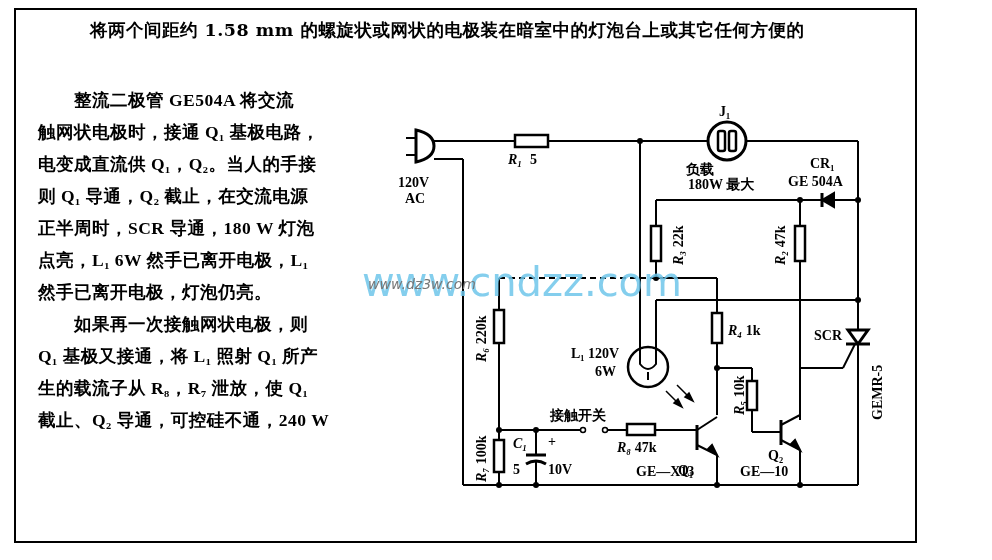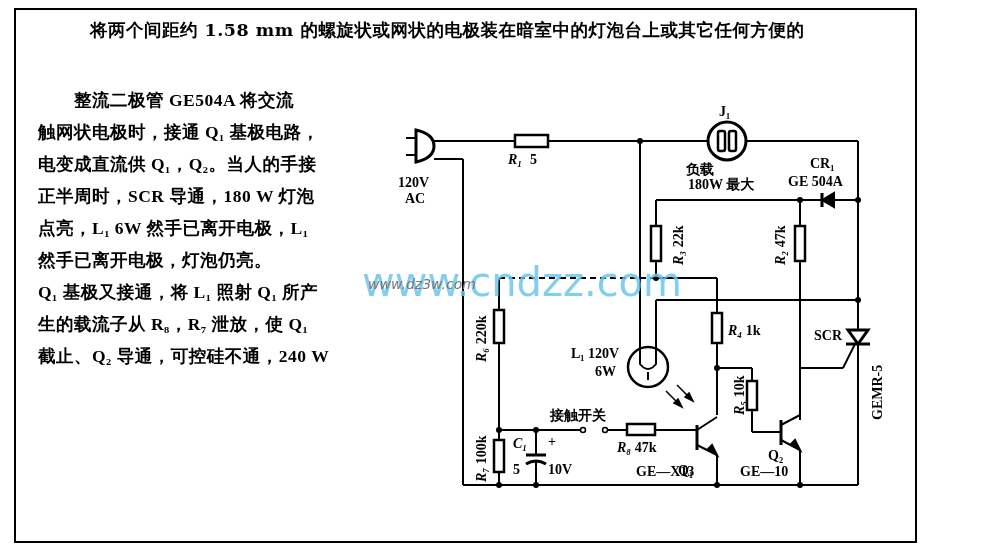--- a/index.html
+++ b/index.html
@@ -24,23 +24,25 @@
 <div class="frame"></div>
 
 <div class="para" id="intro">
   <span class="line">　　将两个间距约 1.58 mm 的螺旋状或网状的电极装在暗室中的灯泡台上或其它任何方便的</span>
 </div>
 
 <div class="para" id="left-text">
   <span class="line">　　整流二极管 GE504A 将交流</span>
   <span class="line">触网状电极时，接通 Q₁ 基极电路，</span>
   <span class="line">电变成直流供 Q₁，Q₂。当人的手接</span>
+  <span class="line">则 Q₁ 导通，Q₂ 截止，在交流电源</span>
   <span class="line">正半周时，SCR 导通，180 W 灯泡</span>
   <span class="line">点亮，L₁ 6W 然手已离开电极，L₁</span>
   <span class="line">然手已离开电极，灯泡仍亮。</span>
+  <span class="line">　　如果再一次接触网状电极，则</span>
   <span class="line">Q₁ 基极又接通，将 L₁ 照射 Q₁ 所产</span>
   <span class="line">生的载流子从 R₈，R₇ 泄放，使 Q₁</span>
   <span class="line">截止、Q₂ 导通，可控硅不通，240 W</span>
 </div>
 
 <svg width="992" height="560" viewBox="0 0 992 560" stroke="#000" stroke-width="2" fill="none">
 
   <g>
     <path d="M416 130 L416 162 Q434 158 434 146 Q434 134 416 130 Z" stroke-width="3"></path>
     <line x1="406" y1="138" x2="416" y2="138"></line>

